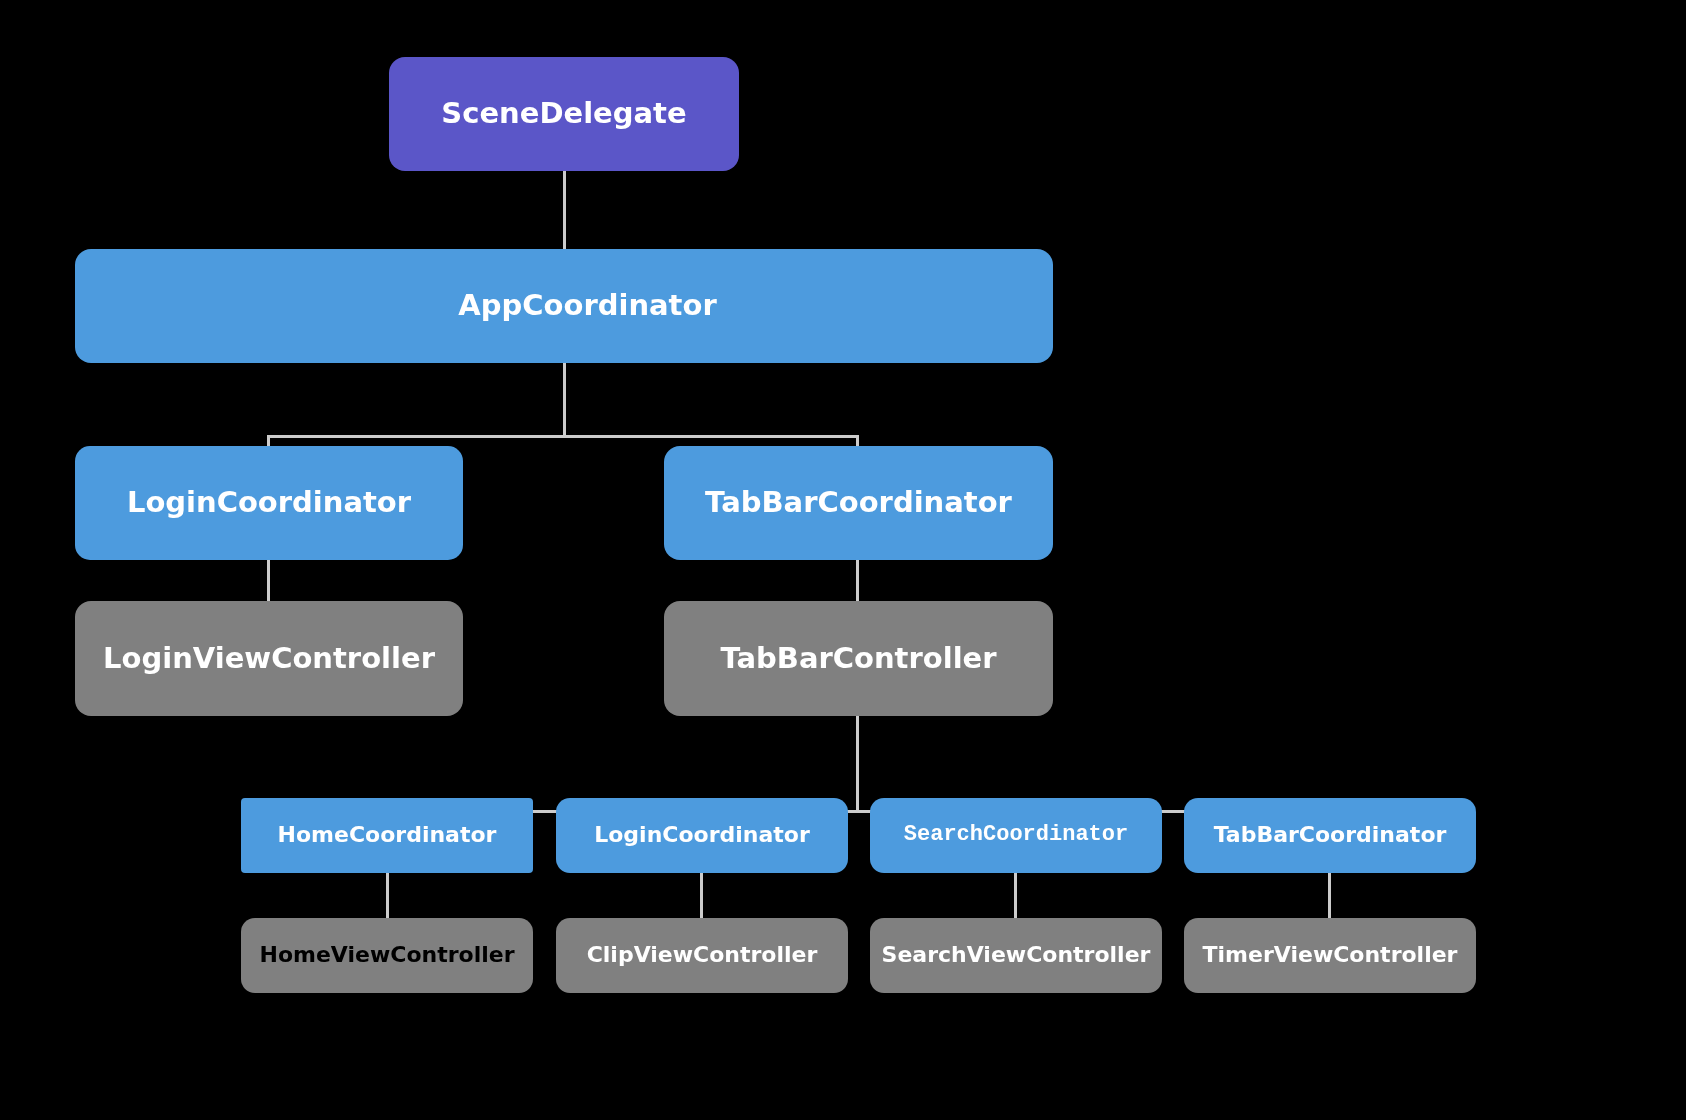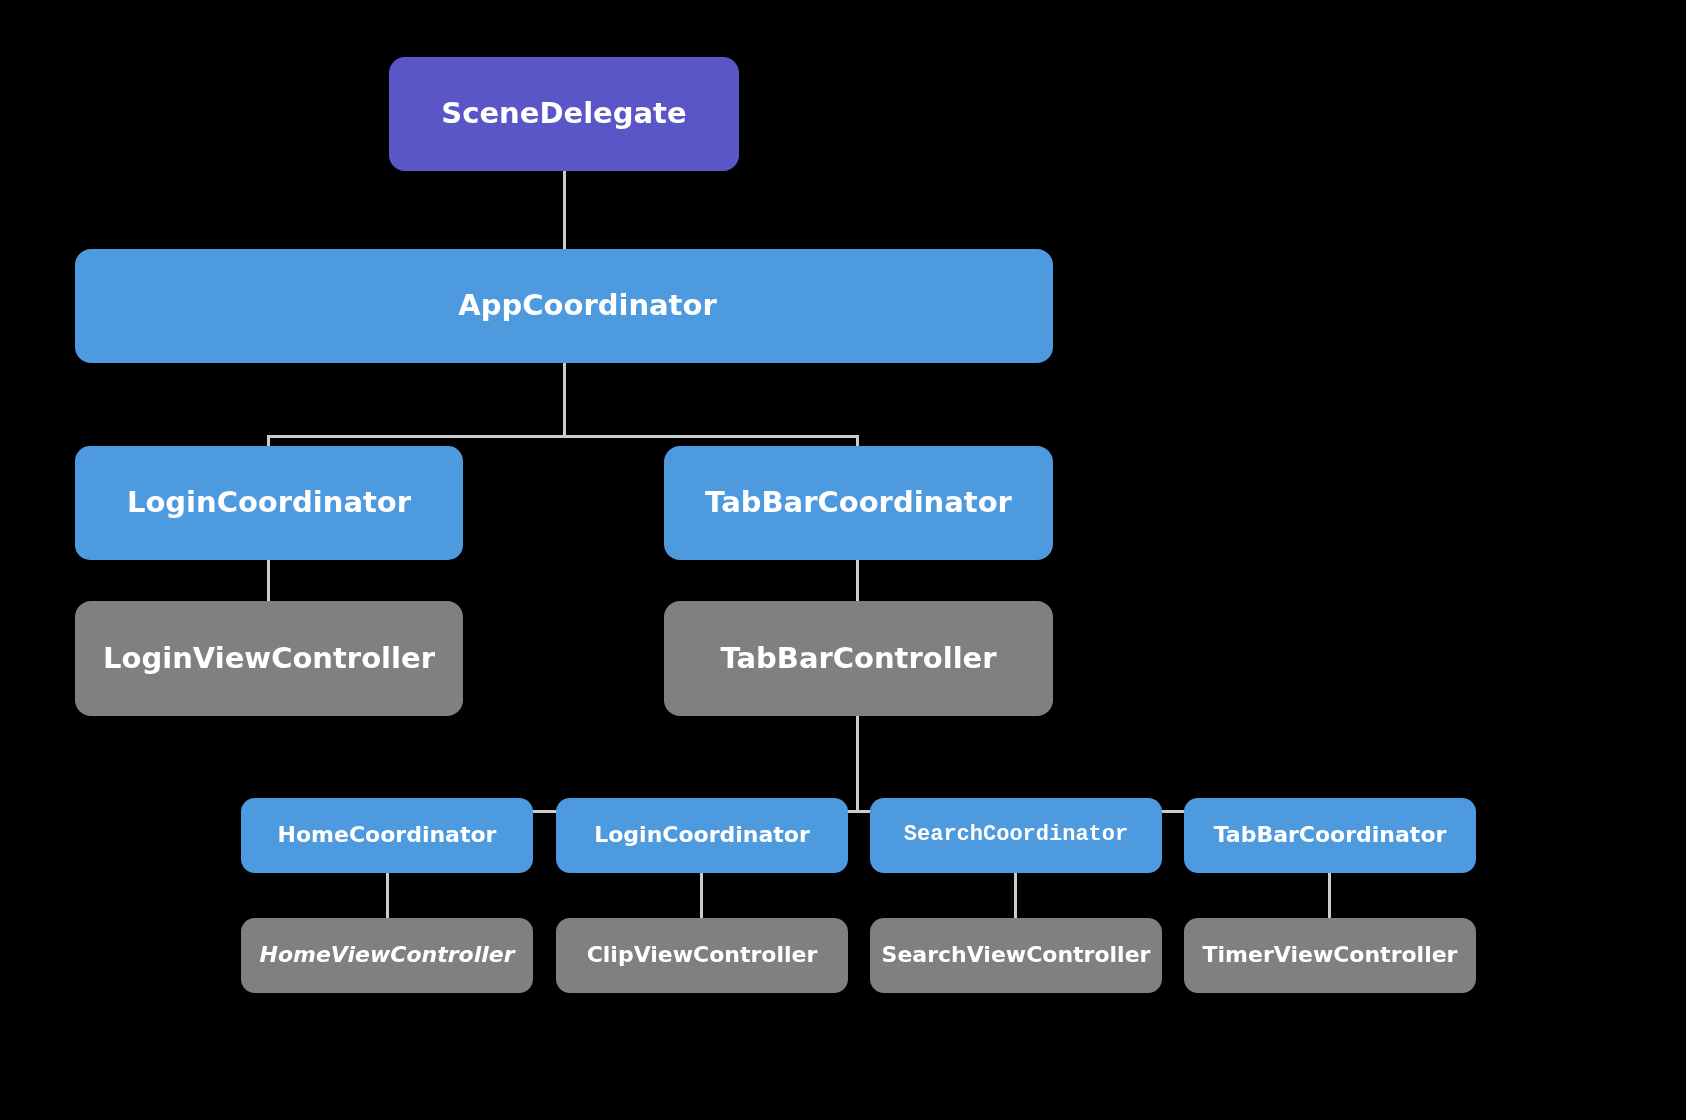--- a/index.html
+++ b/index.html
@@ -77,33 +77,33 @@
       </div>
       <div class="node blue" style="left: 664px; top: 446px; width: 389px; height: 114px; border-radius: 16px; background: rgb(77, 155, 222); color: rgb(255, 255, 255);">
         <span style="font-size: 29px;">TabBarCoordinator</span>
       </div>
       <div class="node gray" style="left: 75px; top: 601px; width: 388px; height: 115px; border-radius: 16px; background: rgb(128, 128, 128); color: rgb(255, 255, 255);">
         <span style="font-size: 29px;">LoginViewController</span>
       </div>
       <div class="node gray" style="left: 664px; top: 601px; width: 389px; height: 115px; border-radius: 16px; background: rgb(128, 128, 128); color: rgb(255, 255, 255);">
         <span style="font-size: 29px;">TabBarController</span>
       </div>
-      <div class="node blue" style="left: 241px; top: 798px; width: 292px; height: 75px; border-radius: 14px; background: rgb(77, 155, 222); color: rgb(255, 255, 255);">
+      <div class="node blue" style="left: 241px; top: 798px; width: 292px; height: 75px; border-radius: 4px; background: rgb(77, 155, 222); color: rgb(255, 255, 255);">
         <span style="font-size: 22px;">HomeCoordinator</span>
       </div>
       <div class="node blue" style="left: 556px; top: 798px; width: 292px; height: 75px; border-radius: 14px; background: rgb(77, 155, 222); color: rgb(255, 255, 255);">
         <span style="font-size: 22px;">LoginCoordinator</span>
       </div>
       <div class="node blue" style="left: 870px; top: 798px; width: 292px; height: 75px; border-radius: 14px; background: rgb(77, 155, 222); color: rgb(255, 255, 255); font-family: Liberation Mono, monospace;">
         <span style="font-size: 22px;">SearchCoordinator</span>
       </div>
       <div class="node blue" style="left: 1184px; top: 798px; width: 292px; height: 75px; border-radius: 14px; background: rgb(77, 155, 222); color: rgb(255, 255, 255);">
         <span style="font-size: 22px;">TabBarCoordinator</span>
       </div>
-      <div class="node gray" style="left: 241px; top: 918px; width: 292px; height: 75px; border-radius: 14px; background: rgb(128, 128, 128); color: #ffffff; font-style: italic;">
+      <div class="node gray" style="left: 241px; top: 918px; width: 292px; height: 75px; border-radius: 14px; background: rgb(128, 128, 128); color: #000000;">
         <span style="font-size: 22px;">HomeViewController</span>
       </div>
       <div class="node gray" style="left: 556px; top: 918px; width: 292px; height: 75px; border-radius: 14px; background: rgb(128, 128, 128); color: rgb(255, 255, 255);">
         <span style="font-size: 22px;">ClipViewController</span>
       </div>
       <div class="node gray" style="left: 870px; top: 918px; width: 292px; height: 75px; border-radius: 14px; background: rgb(128, 128, 128); color: rgb(255, 255, 255);">
         <span style="font-size: 22px;">SearchViewController</span>
       </div>
       <div class="node gray" style="left: 1184px; top: 918px; width: 292px; height: 75px; border-radius: 14px; background: rgb(128, 128, 128); color: rgb(255, 255, 255);">
         <span style="font-size: 22px;">TimerViewController</span>

